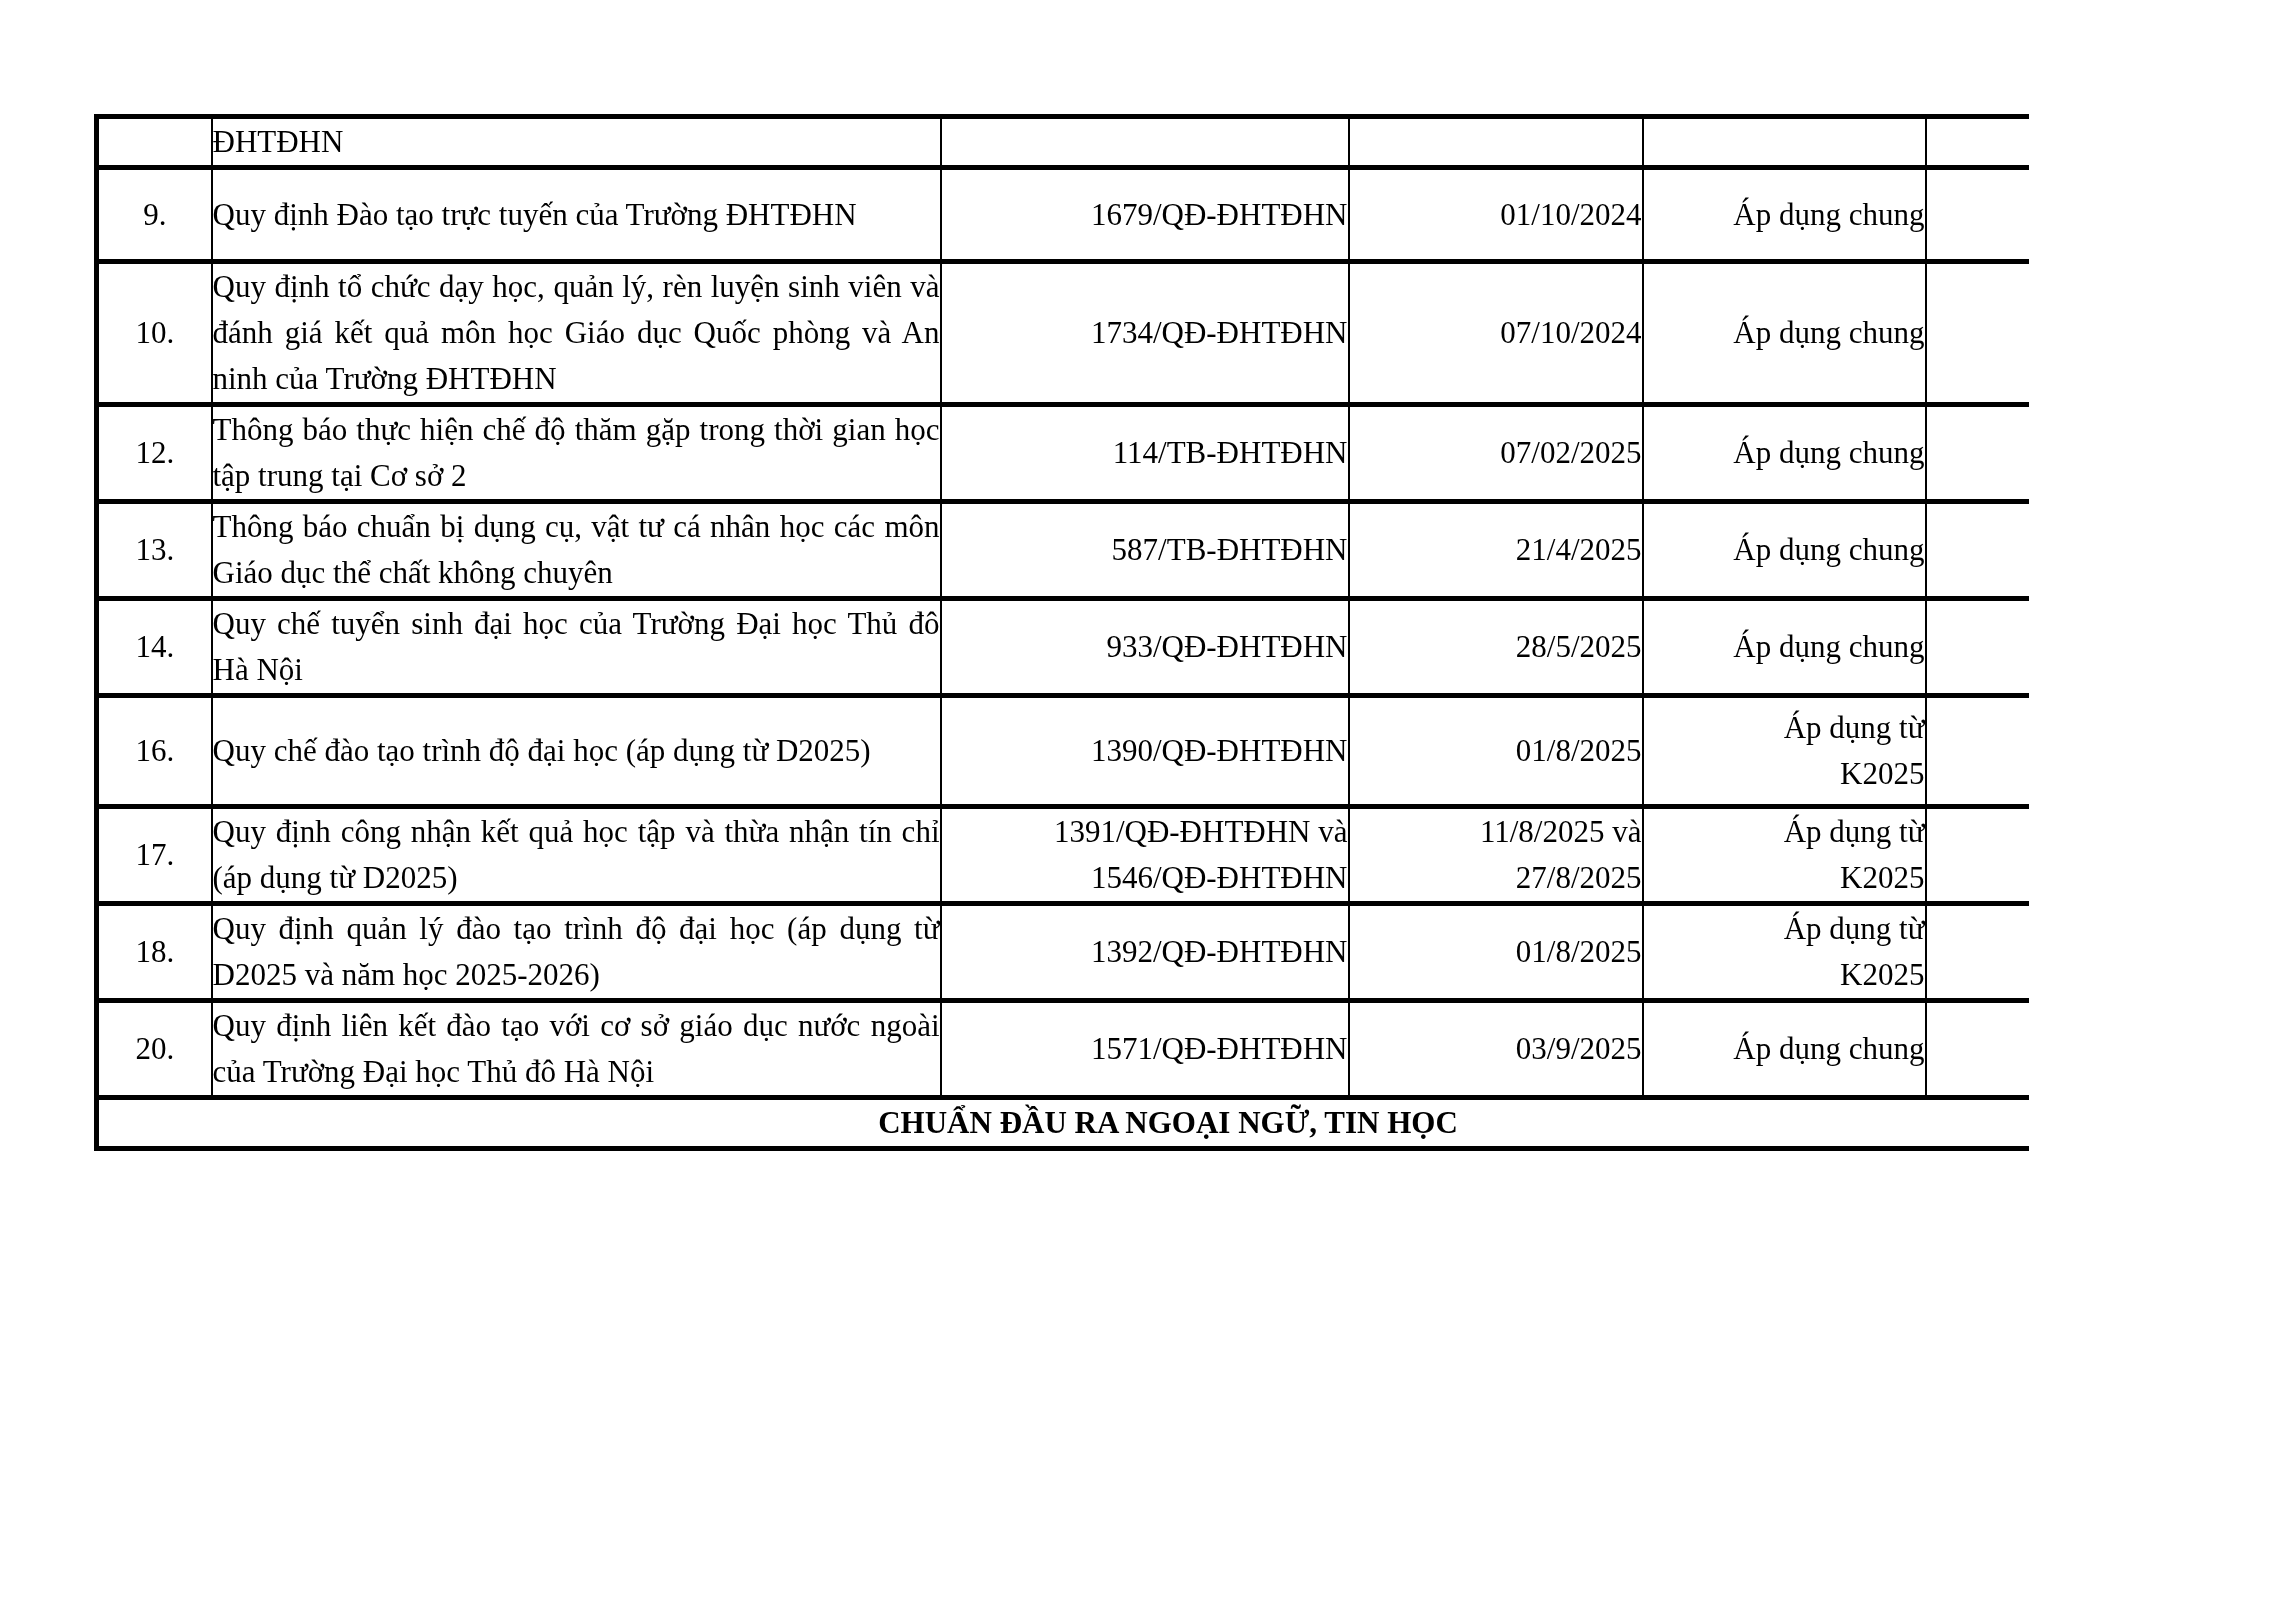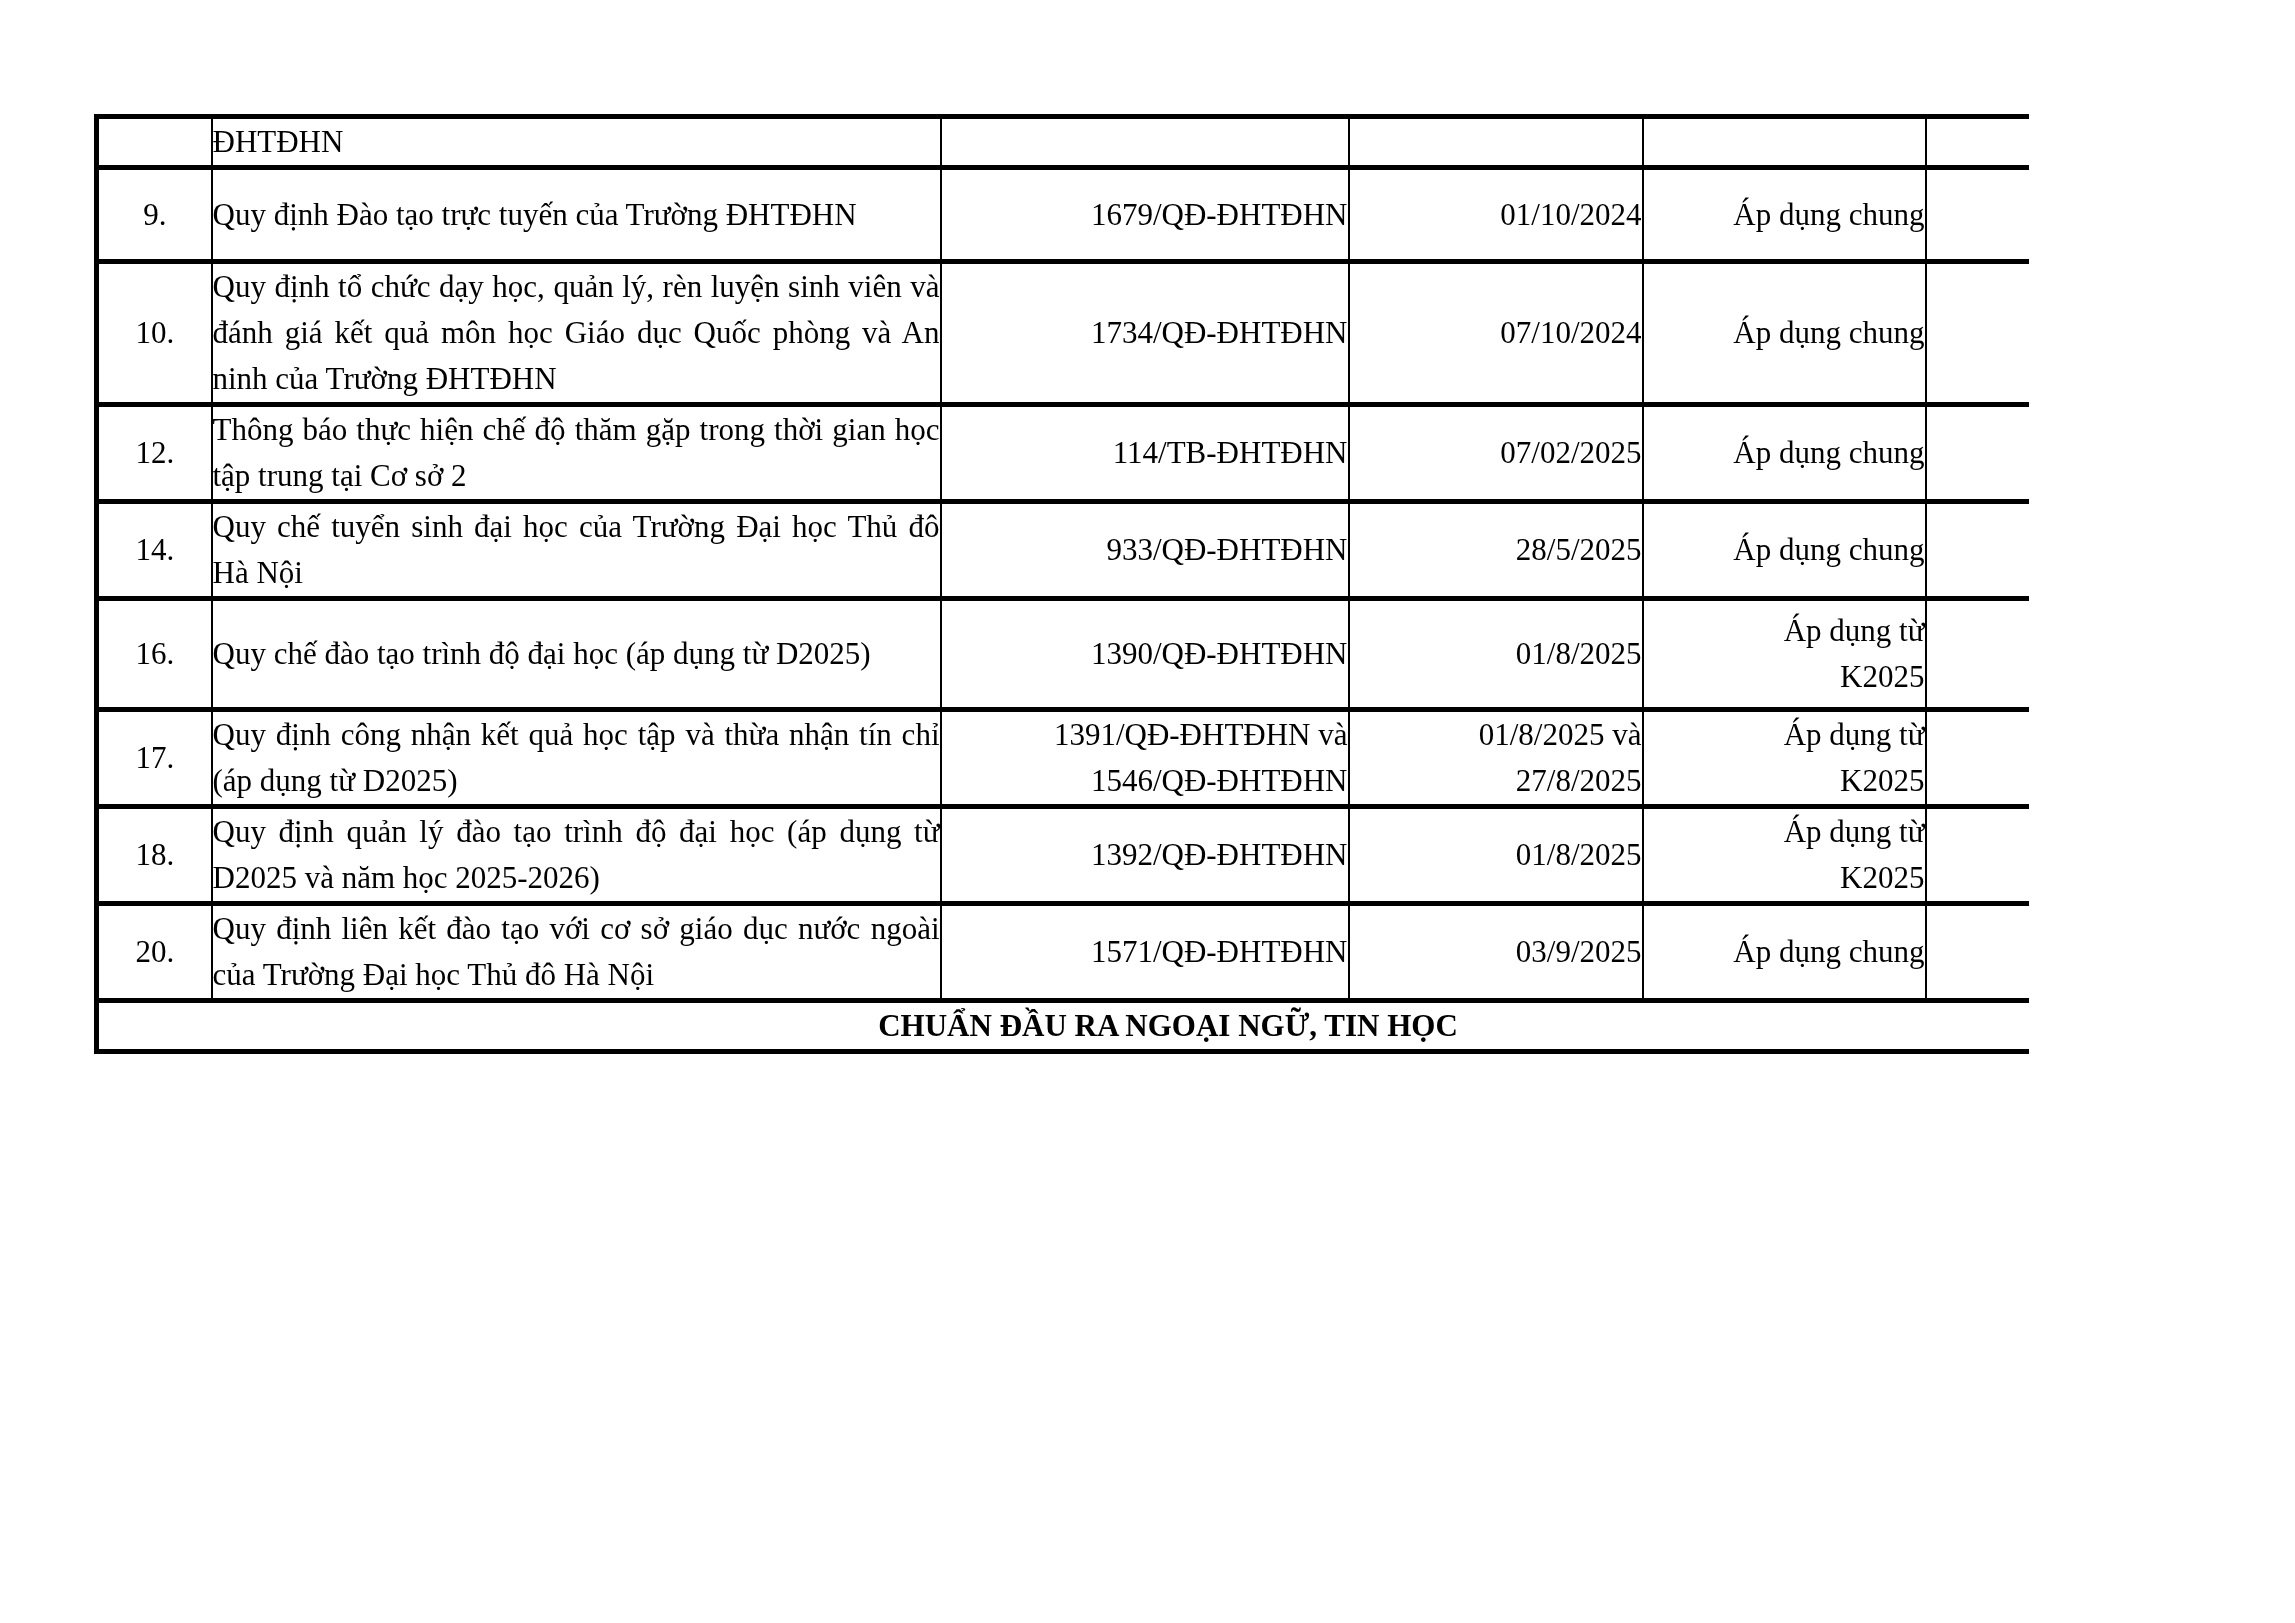--- a/index.html
+++ b/index.html
@@ -92,20 +92,28 @@
         <td class="c6"></td>
       </tr>
       <tr style="height:92px">
         <td class="c1">12.</td>
         <td class="c2">Thông báo thực hiện chế độ thăm gặp trong thời gian học tập trung tại Cơ sở 2</td>
         <td class="c3">114/TB-ĐHTĐHN</td>
         <td class="c4">07/02/2025</td>
         <td class="c5">Áp dụng chung</td>
         <td class="c6"></td>
       </tr>
+      <tr style="height:96px">
+        <td class="c1">13.</td>
+        <td class="c2">Thông báo chuẩn bị dụng cụ, vật tư cá nhân học các môn Giáo dục thể chất không chuyên</td>
+        <td class="c3">587/TB-ĐHTĐHN</td>
+        <td class="c4">21/4/2025</td>
+        <td class="c5">Áp dụng chung</td>
+        <td class="c6"></td>
+      </tr>
       <tr style="height:94px">
         <td class="c1">14.</td>
         <td class="c2">Quy chế tuyển sinh đại học của Trường Đại học Thủ đô Hà Nội</td>
         <td class="c3">933/QĐ-ĐHTĐHN</td>
         <td class="c4">28/5/2025</td>
         <td class="c5">Áp dụng chung</td>
         <td class="c6"></td>
       </tr>
       <tr style="height:111px">
         <td class="c1">16.</td>
@@ -114,21 +122,21 @@
         <td class="c4">01/8/2025</td>
         <td class="c5">Áp dụng từ
 K2025</td>
         <td class="c6"></td>
       </tr>
       <tr style="height:92px">
         <td class="c1">17.</td>
         <td class="c2">Quy định công nhận kết quả học tập và thừa nhận tín chỉ (áp dụng từ D2025)</td>
         <td class="c3">1391/QĐ-ĐHTĐHN và
 1546/QĐ-ĐHTĐHN</td>
-        <td class="c4">01/8/2025 và
+        <td class="c4">11/8/2025 và
 27/8/2025</td>
         <td class="c5">Áp dụng từ
 K2025</td>
         <td class="c6"></td>
       </tr>
       <tr style="height:94px">
         <td class="c1">18.</td>
         <td class="c2">Quy định quản lý đào tạo trình độ đại học (áp dụng từ D2025 và năm học 2025-2026)</td>
         <td class="c3">1392/QĐ-ĐHTĐHN</td>
         <td class="c4">01/8/2025</td>

